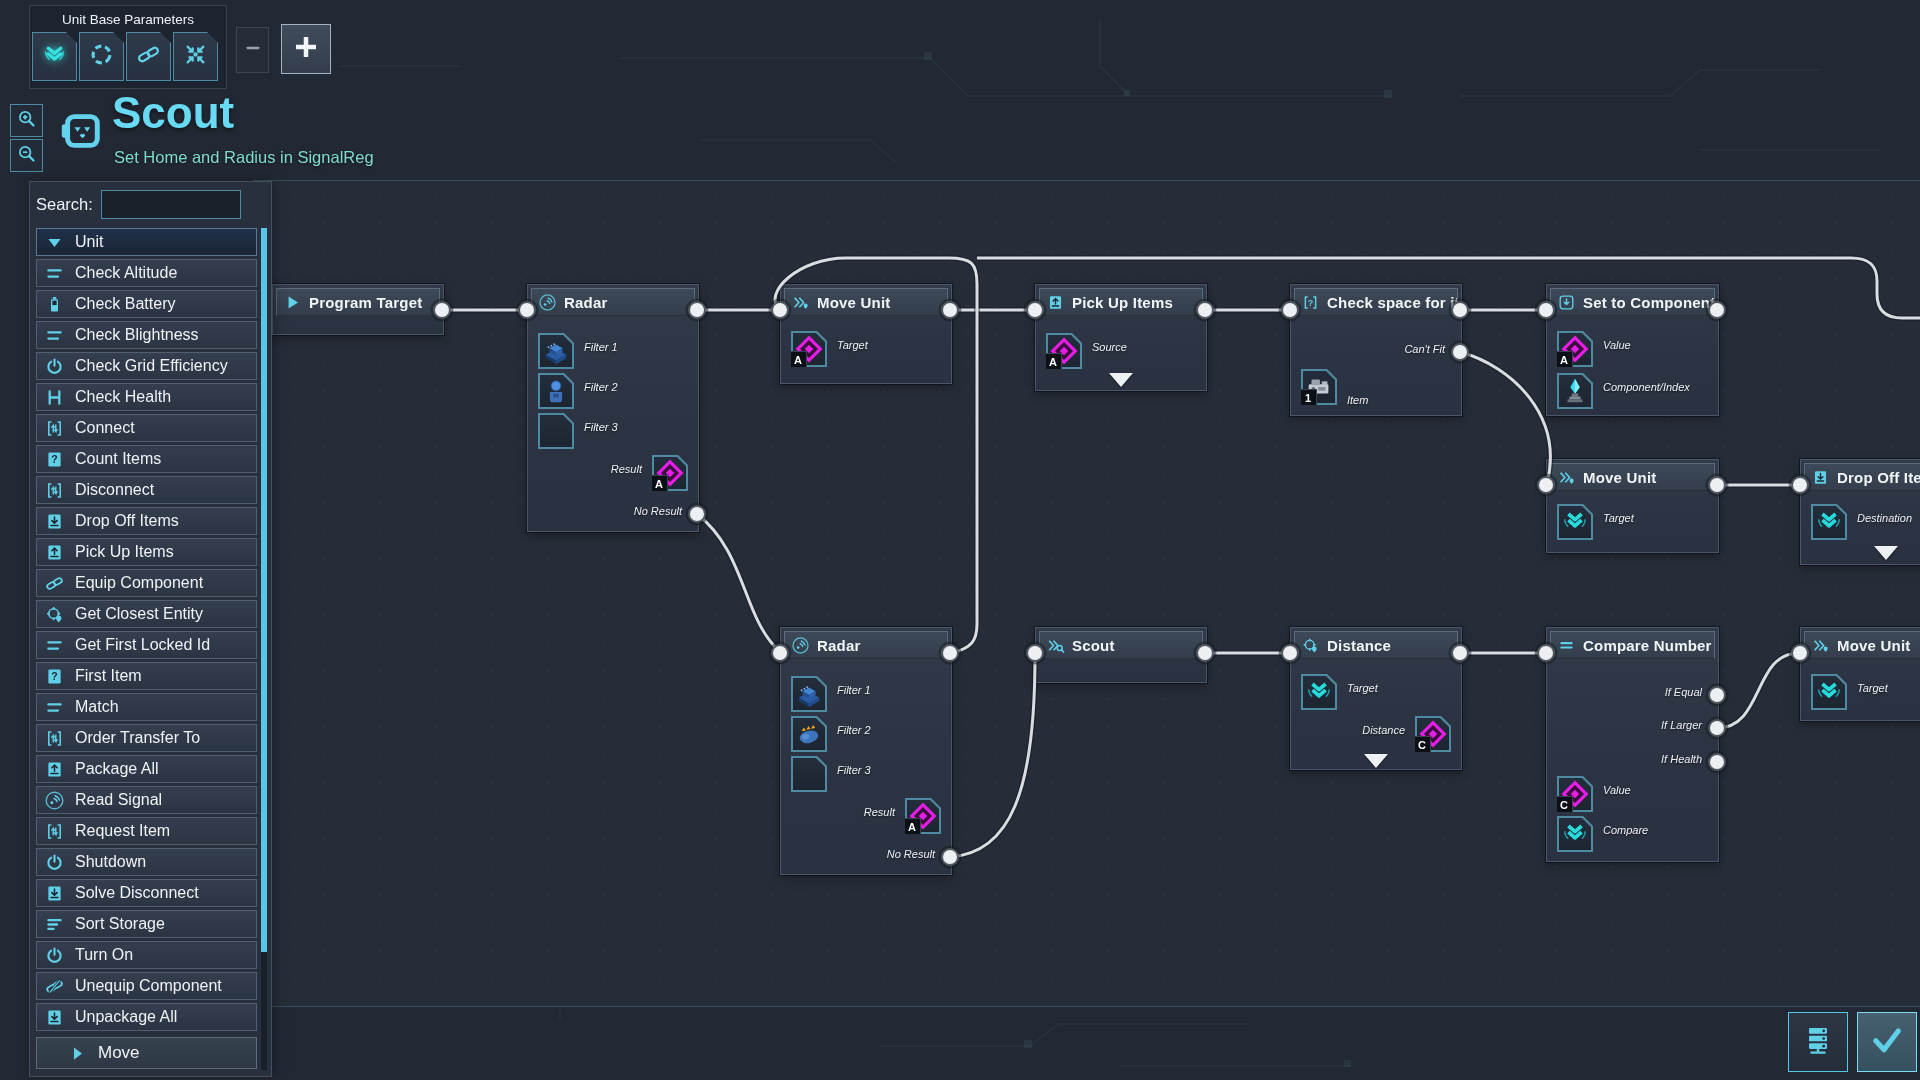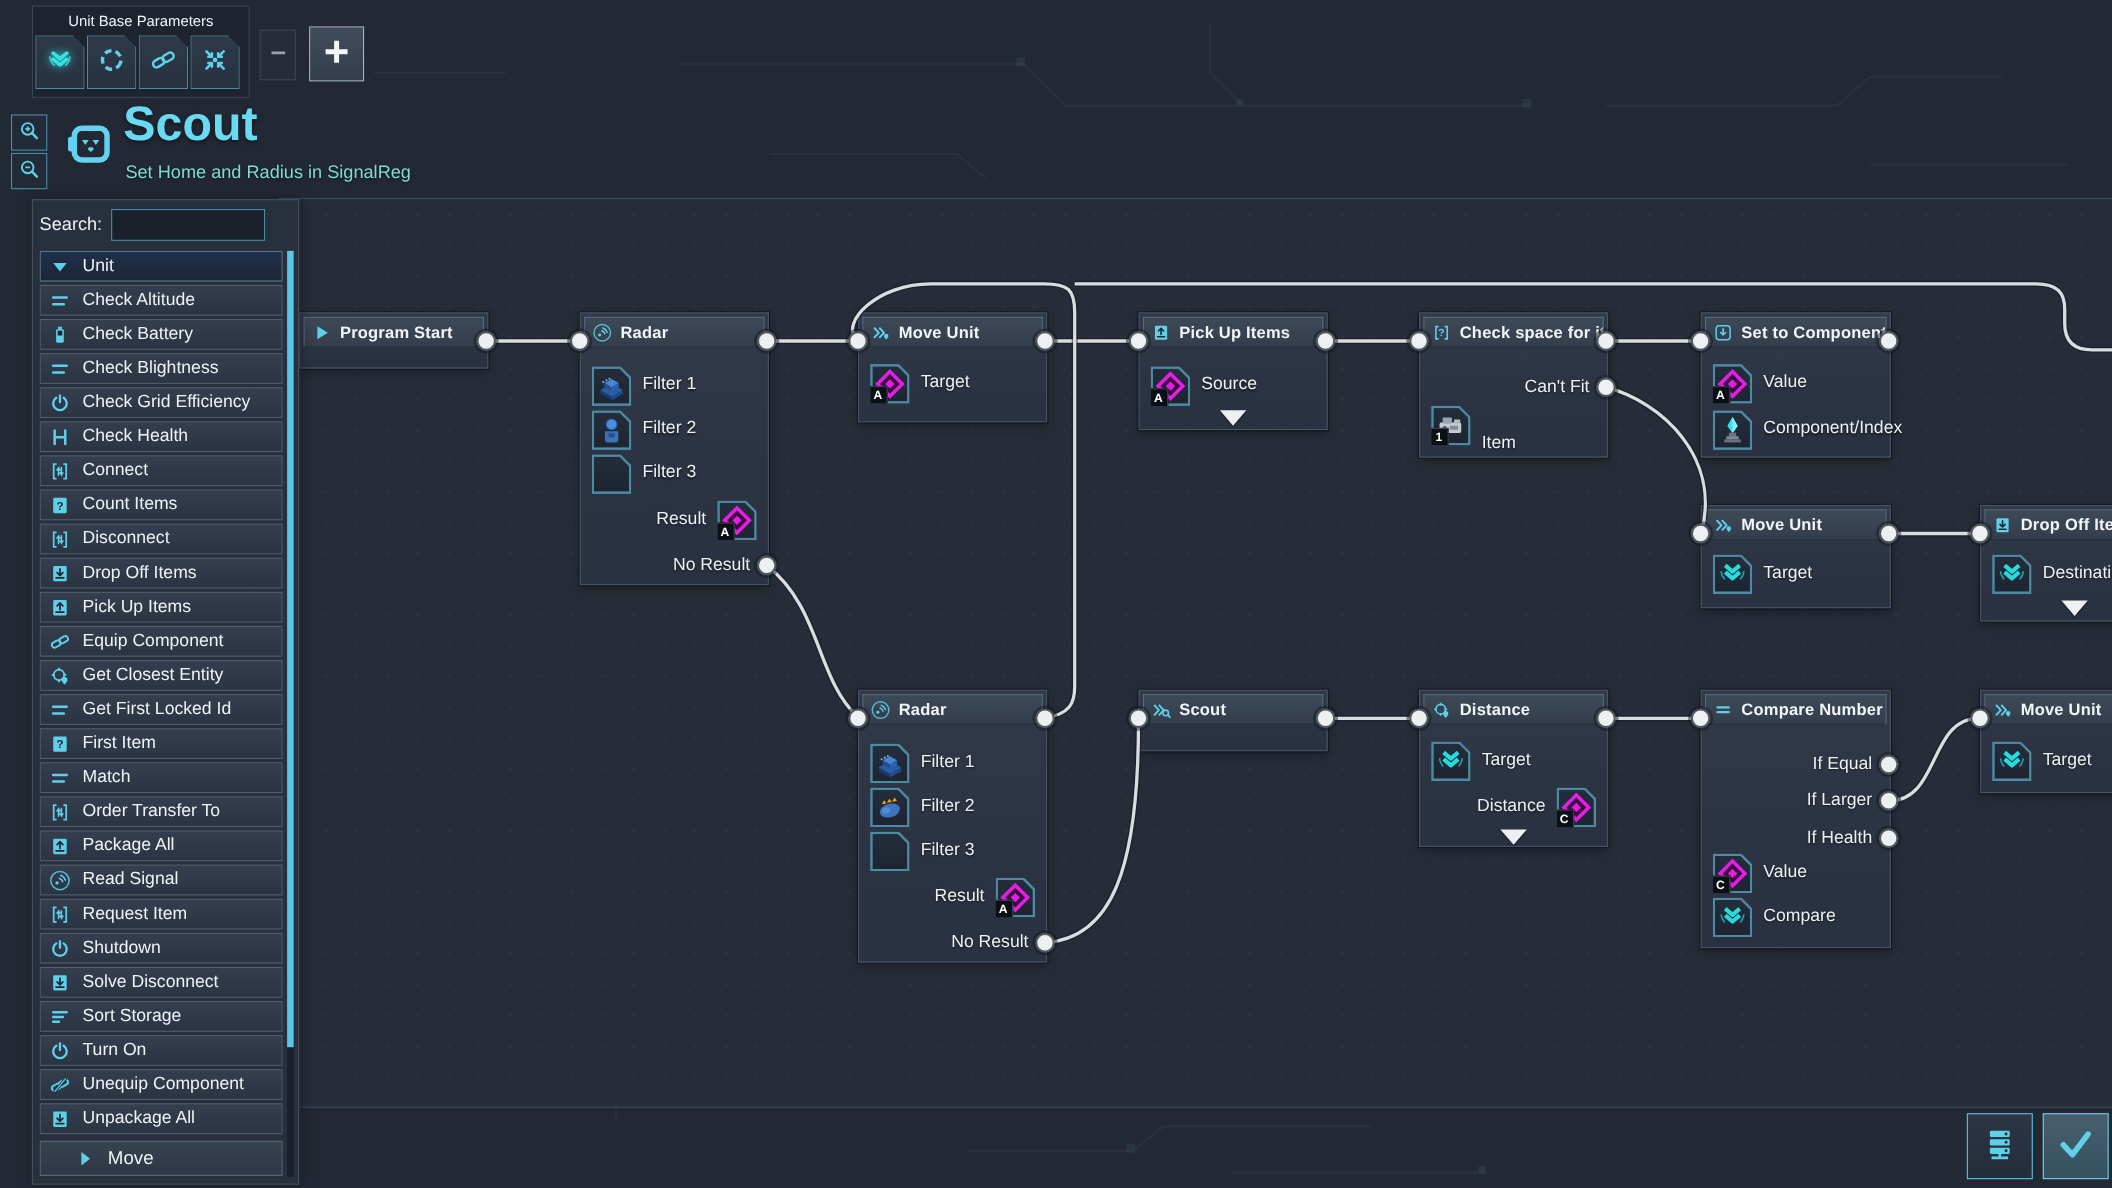--- a/index.html
+++ b/index.html
@@ -15,21 +15,21 @@
   #wire-layer{position:absolute;inset:0;width:1920px;height:1080px;z-index:30;pointer-events:none;}
   
   .node{position:absolute;background:linear-gradient(180deg,#323a49 0%,#2c3443 55%,#2a3140 100%);
     border:1px solid #4a576b;box-shadow:0 0 0 1px rgba(8,11,16,.55),0 3px 9px rgba(0,0,0,.38);}
   .node-header{position:absolute;left:3px;right:3px;top:3px;height:26px;
     background:linear-gradient(180deg,#3e4958,#333d4c);border:1px solid #5b6a7d;border-bottom-color:#29313d;
     display:flex;align-items:center;gap:7px;padding:0 6px;overflow:hidden;}
   .node-title{font-size:15px;font-weight:600;color:#f2f5f8;white-space:nowrap;letter-spacing:.2px;}
   .hicon{flex:0 0 auto;display:flex;}
   .hicon svg{width:19px;height:19px;display:block;color:#5fd0e8;}
-  .row-label{position:absolute;font-size:16px;color:#eef2f5;white-space:nowrap;text-shadow:0 1px 2px rgba(0,0,0,.6);}
+  .row-label{position:absolute;font-size:11px;color:#eef2f5;white-space:nowrap;text-shadow:0 1px 2px rgba(0,0,0,.6);font-style:italic;}
   .slot{position:absolute;width:36px;height:36px;background:#4e8aa2;
     clip-path:polygon(0 0,calc(100% - 10px) 0,100% 10px,100% 100%,0 100%);}
   .slot::after{content:"";position:absolute;right:0;top:0;width:10px;height:10px;background:#5d6c7c;
     clip-path:polygon(0 0,100% 0,100% 100%);}
   .slot-in{position:absolute;inset:2px;background:linear-gradient(180deg,#242d3b,#1d2531);
     clip-path:polygon(0 0,calc(100% - 9px) 0,100% 9px,100% 100%,0 100%);
     display:flex;align-items:center;justify-content:center;}
   .sprite svg{width:30px;height:30px;display:block;}
   .badge{position:absolute;left:-2px;bottom:-2px;width:16px;height:16px;background:#0b1016;
     border:1px solid #39424e;color:#fff;font-size:11px;font-weight:700;z-index:2;
@@ -119,21 +119,21 @@
 
   <div class="canvas-panel"></div>
   <div id="node-layer">
       <div class="node" style="left: 272px; top: 284px; width: 170px; height: 49px;">
         <div class="node-header">
           <span class="hicon">
             <svg viewBox="0 0 24 24">
               <path d="M7 4.5L19 12 7 19.5z" fill="currentColor"></path>
             </svg>
           </span>
-          <span class="node-title">Program Start</span>
+          <span class="node-title">Program Target</span>
         </div>
       </div>
       <div class="node" style="left: 527px; top: 284px; width: 170px; height: 246px;">
         <div class="node-header">
           <span class="hicon">
             <svg viewBox="0 0 24 24">
               <circle cx="12" cy="12" r="9.5" fill="none" stroke="currentColor" stroke-width="1.6" opacity=".85"></circle>
               <circle cx="9" cy="14.5" r="1.7" fill="currentColor"></circle>
               <path d="M11.5 9.8a5 5 0 0 1 3.4 3.4M12.8 6.6a8 8 0 0 1 4.8 4.8" stroke="currentColor" stroke-width="1.7" fill="none" stroke-linecap="round"></path>
             </svg>

